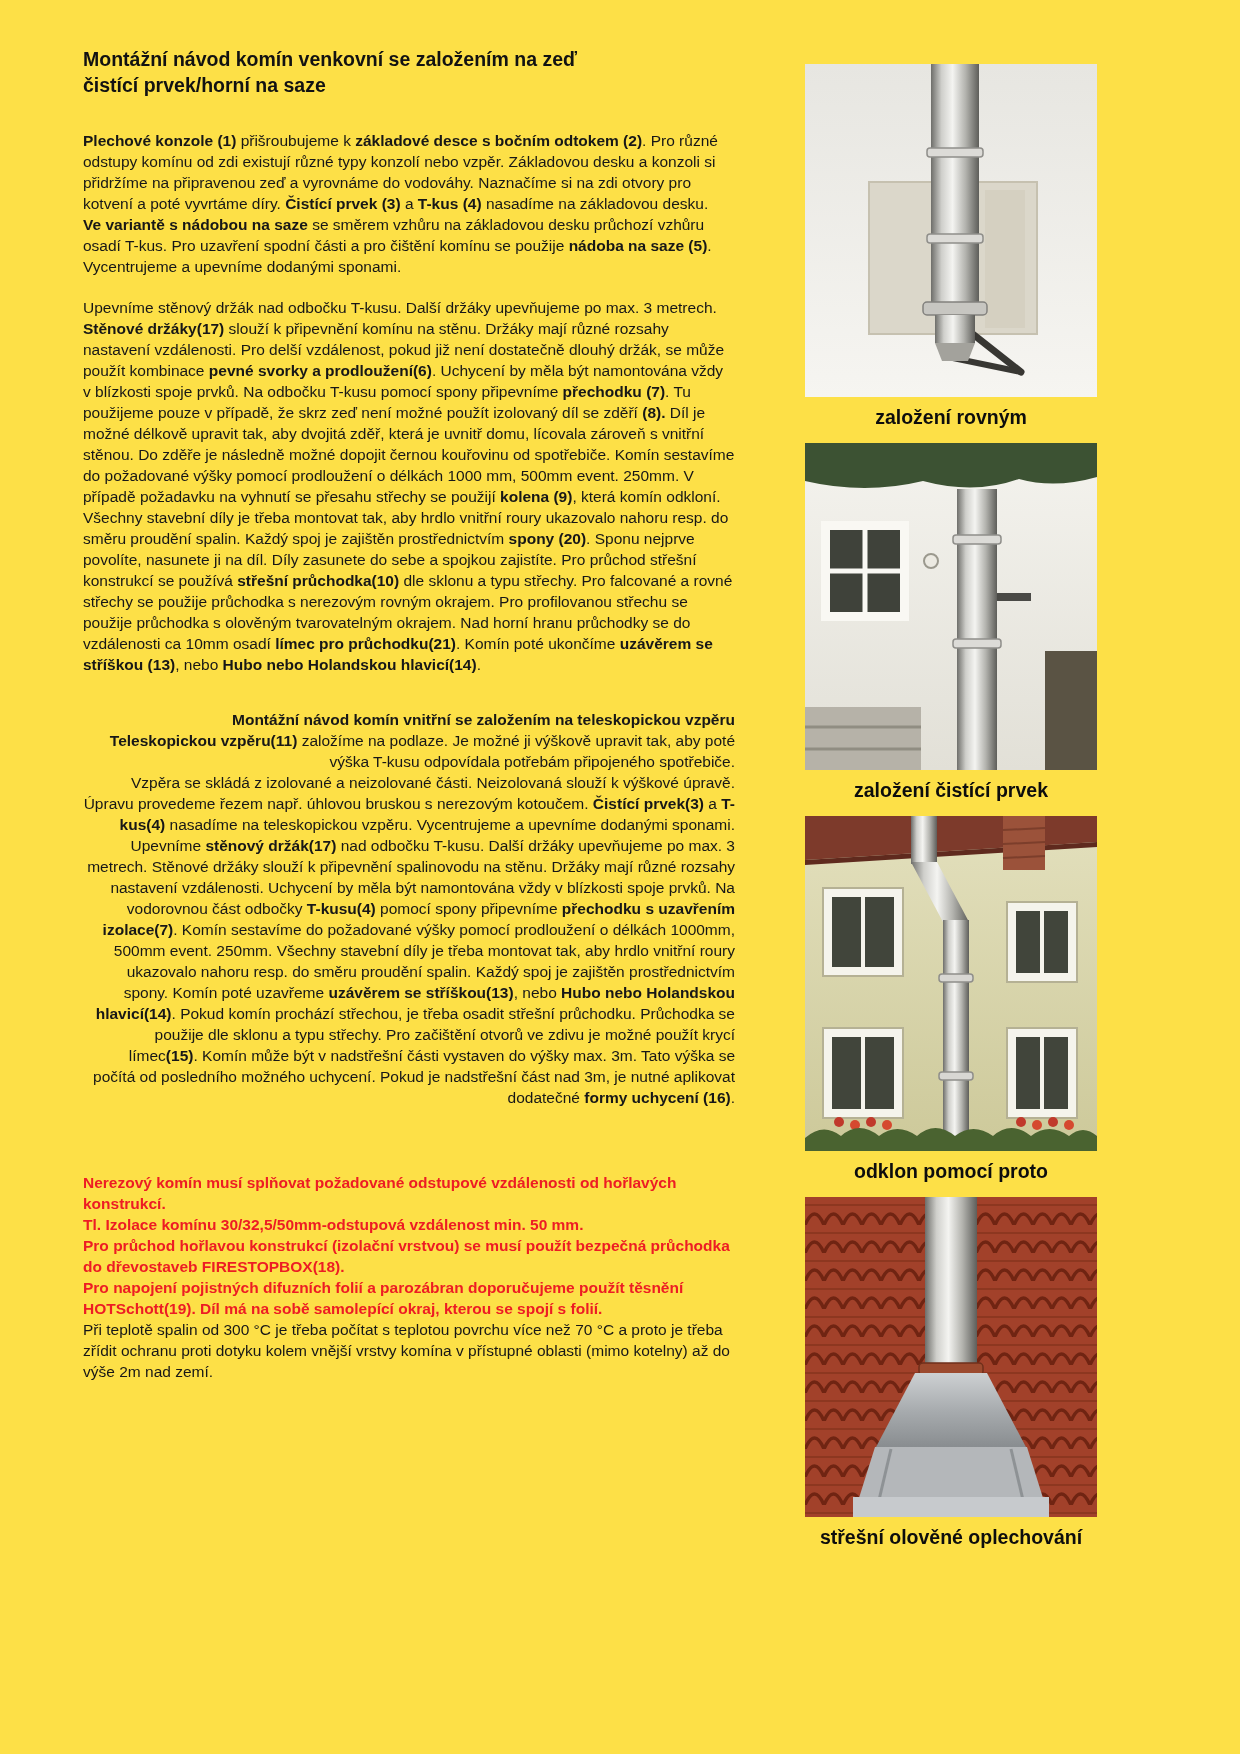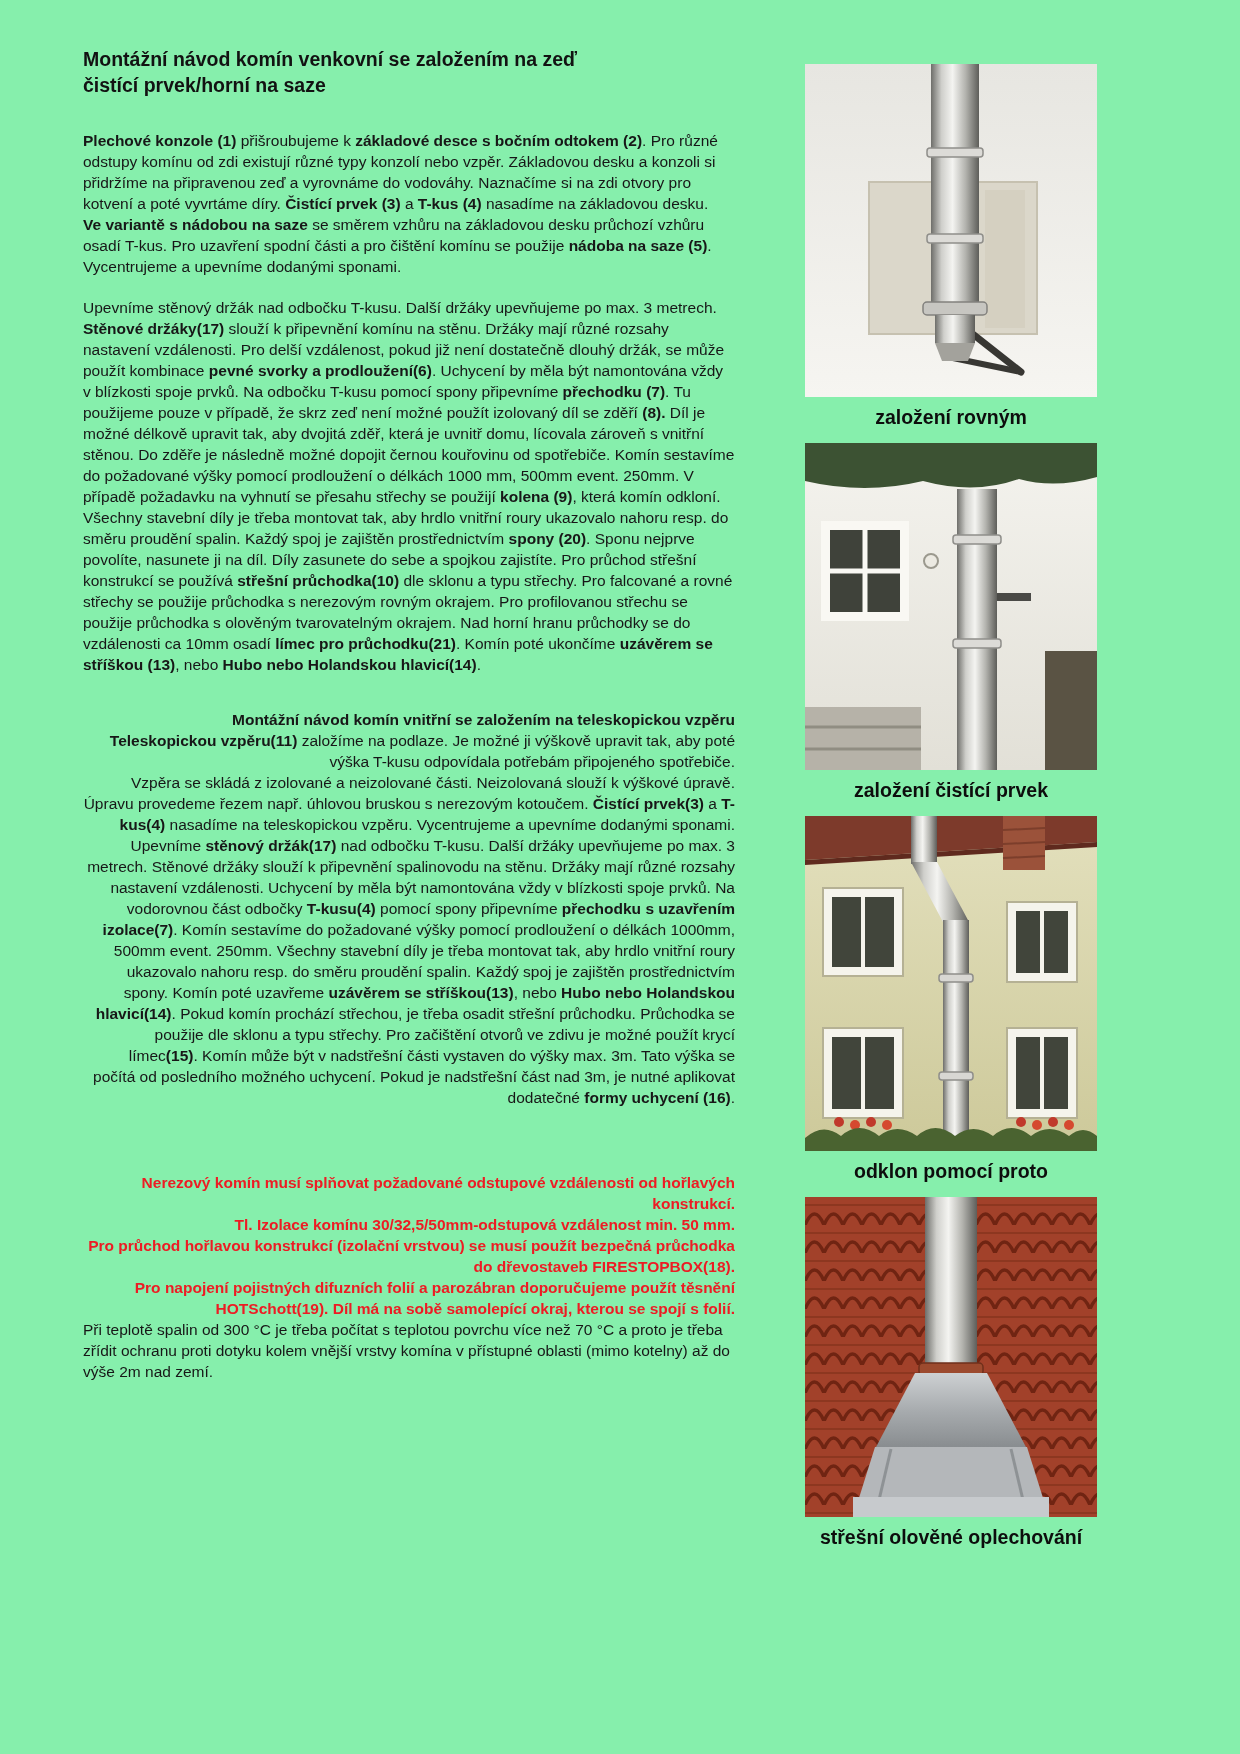--- a/index.html
+++ b/index.html
@@ -1,21 +1,21 @@
 <!DOCTYPE html>
 <html lang="cs"><head>
 <meta charset="utf-8">
 <style>
   * { margin: 0; padding: 0; box-sizing: border-box; }
   html, body { background: #ffffff; }
   .page {
     position: relative;
     width: 1240px;
     height: 1754px;
-    background: #86efac;
+    background: #fde047;
     font-family: "Liberation Sans", sans-serif;
     color: #171717;
     overflow: hidden;
   }
   .text-col {
     position: absolute;
     left: 83px;
     top: 46px;
     width: 652px;
   }
@@ -28,21 +28,21 @@
   }
   .para {
     font-size: 15.5px;
     line-height: 21px;
     text-align: left;
   }
   .para b { font-weight: 700; }
   .p1 { margin-bottom: 20px; }
   .p2 { margin-bottom: 34px; }
   .p3 { margin-bottom: 64px; text-align: right; }
-  .red { color: #ed1c24; text-align: right; }
+  .red { color: #ed1c24; }
   .red b { color: #ed1c24; }
   .photo-col {
     position: absolute;
     left: 805px;
     top: 64px;
     width: 292px;
   }
   figure { margin: 0 0 14px 0; }
   .photo { display: block; width: 292px; background: #eee; }
   .photo svg { display: block; }

